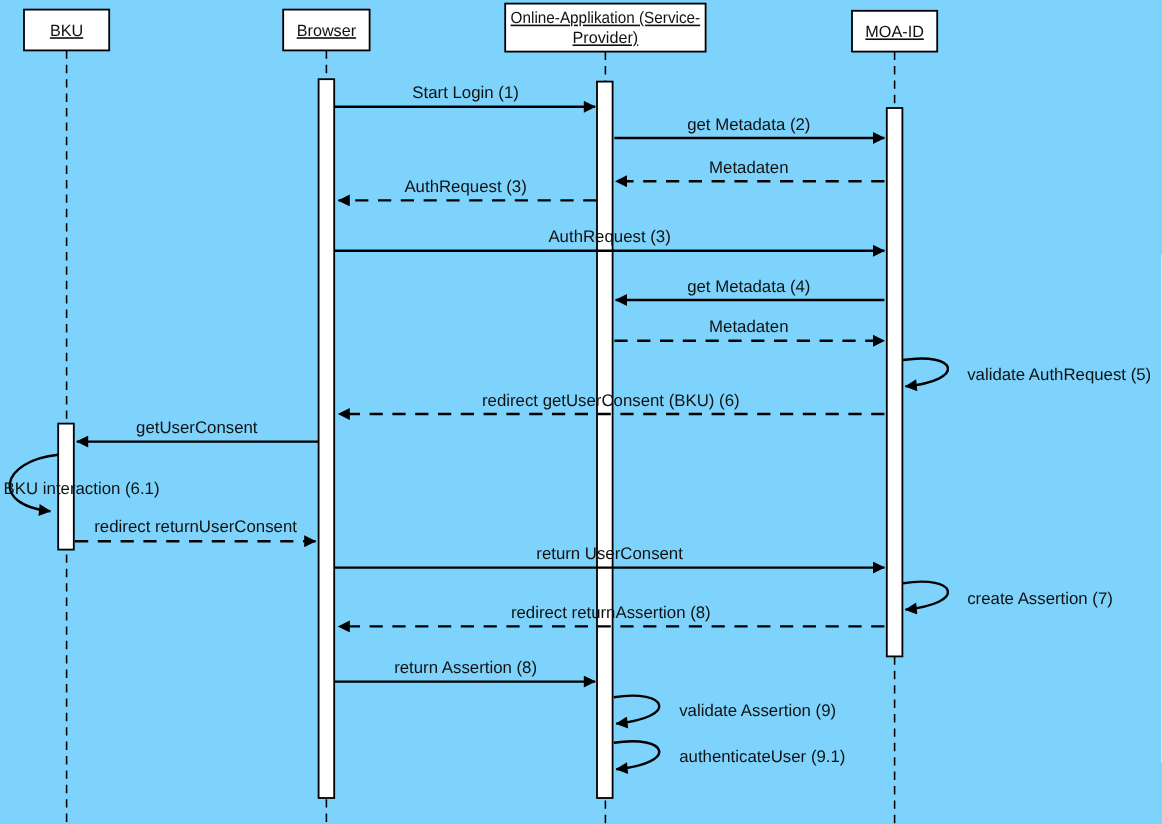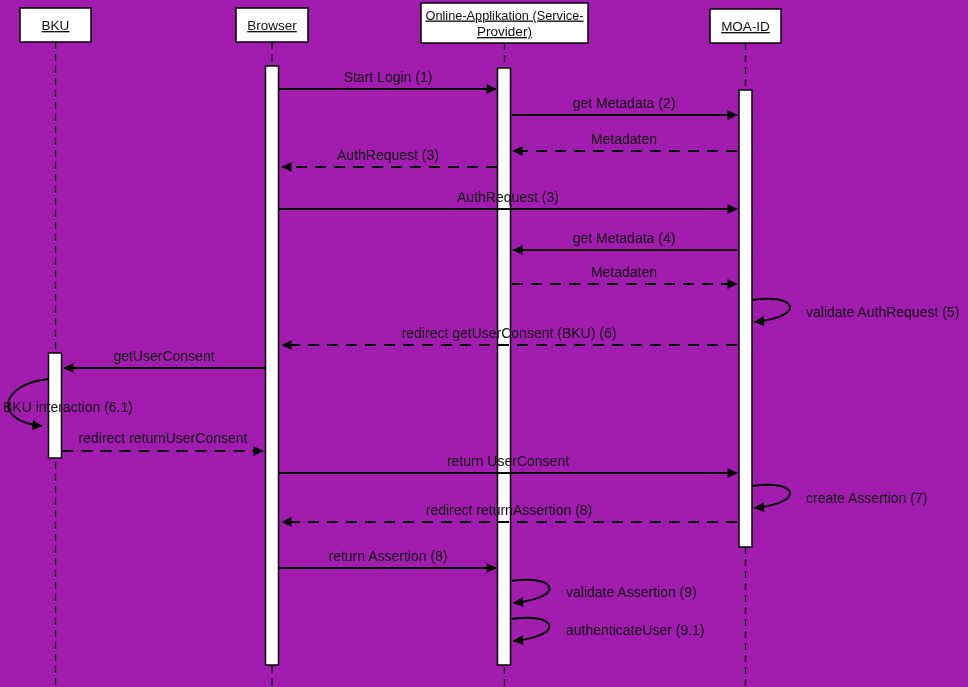--- a/index.html
+++ b/index.html
@@ -1,19 +1,19 @@
 <!DOCTYPE html>
 <html><head>
 <meta charset="utf-8">
 <style>
   html, body { margin: 0; padding: 0; background: #ffffff; }
   .canvas {
     position: relative;
     width: 968px; height: 687px;
-    background: #a21caf;
+    background: #7dd3fc;
     font-family: "Liberation Sans", sans-serif;
   }
   svg { display: block; }
   .actor-box { fill: #ffffff; stroke: #000000; stroke-width: 1.5; }
   .actor-name {
     font-family: "Liberation Sans", sans-serif;
     font-size: 13.5px; fill: #111111;
     text-decoration: underline;
     text-anchor: middle;
   }

